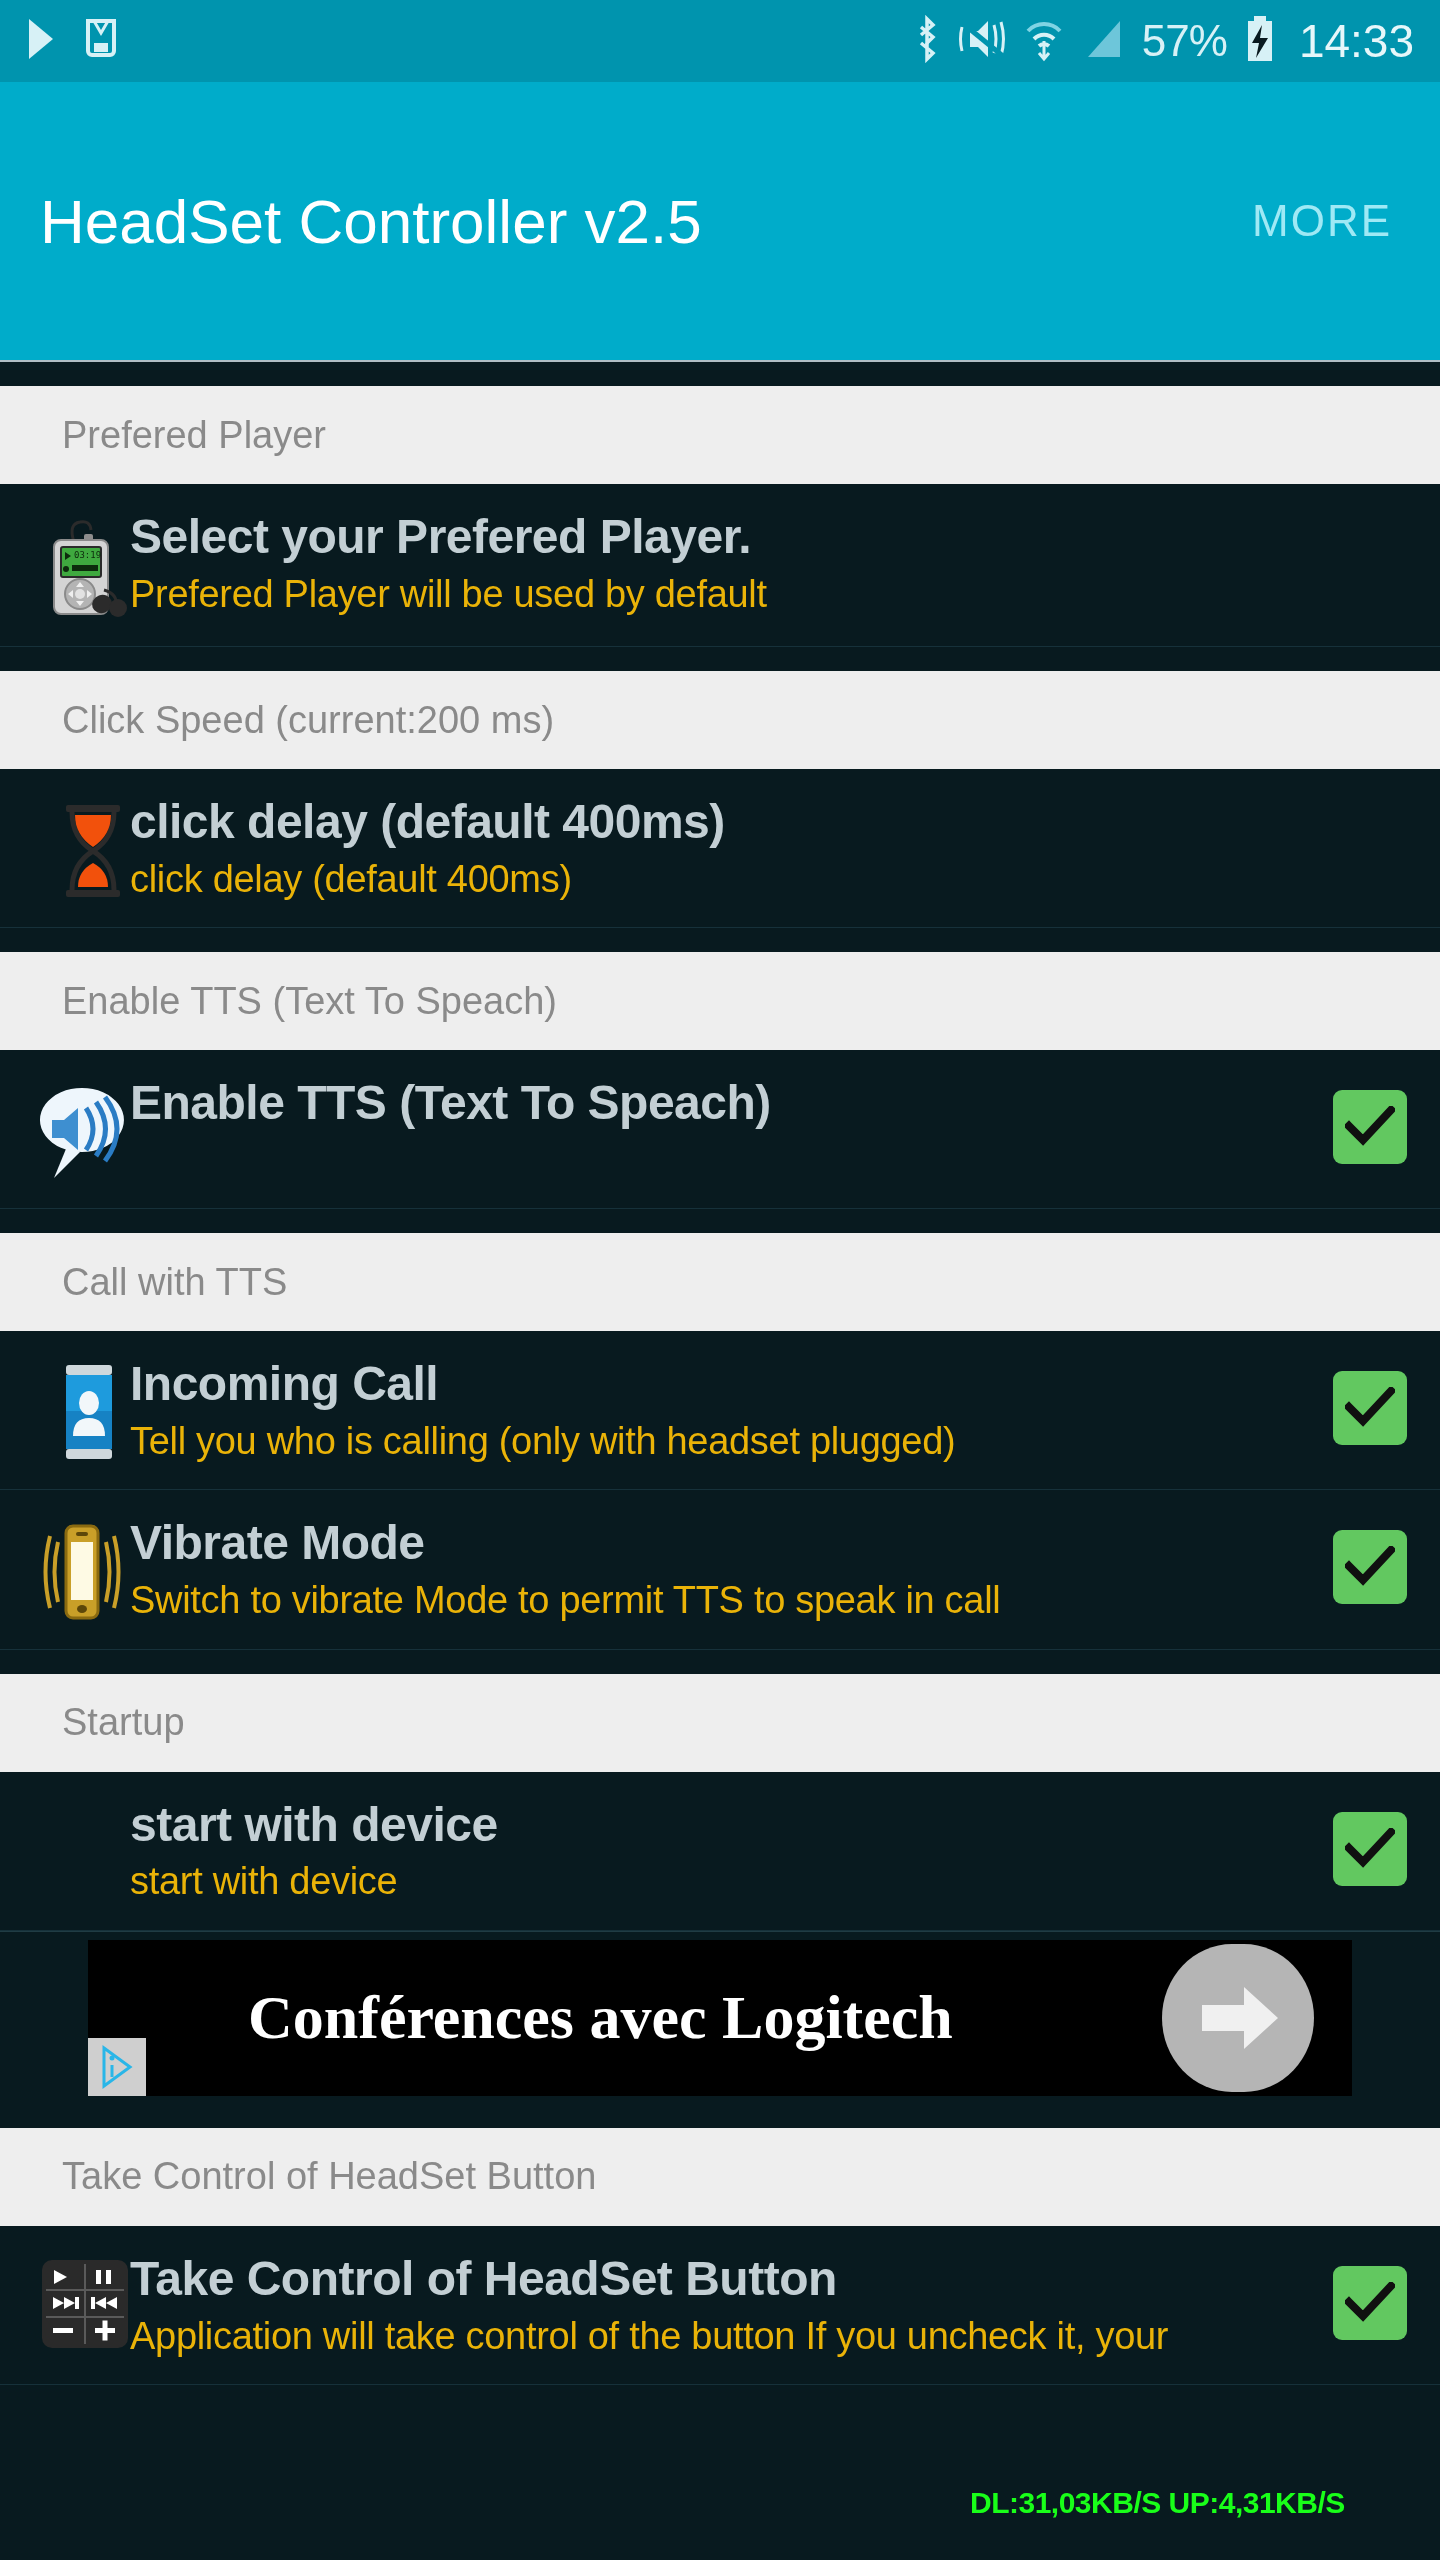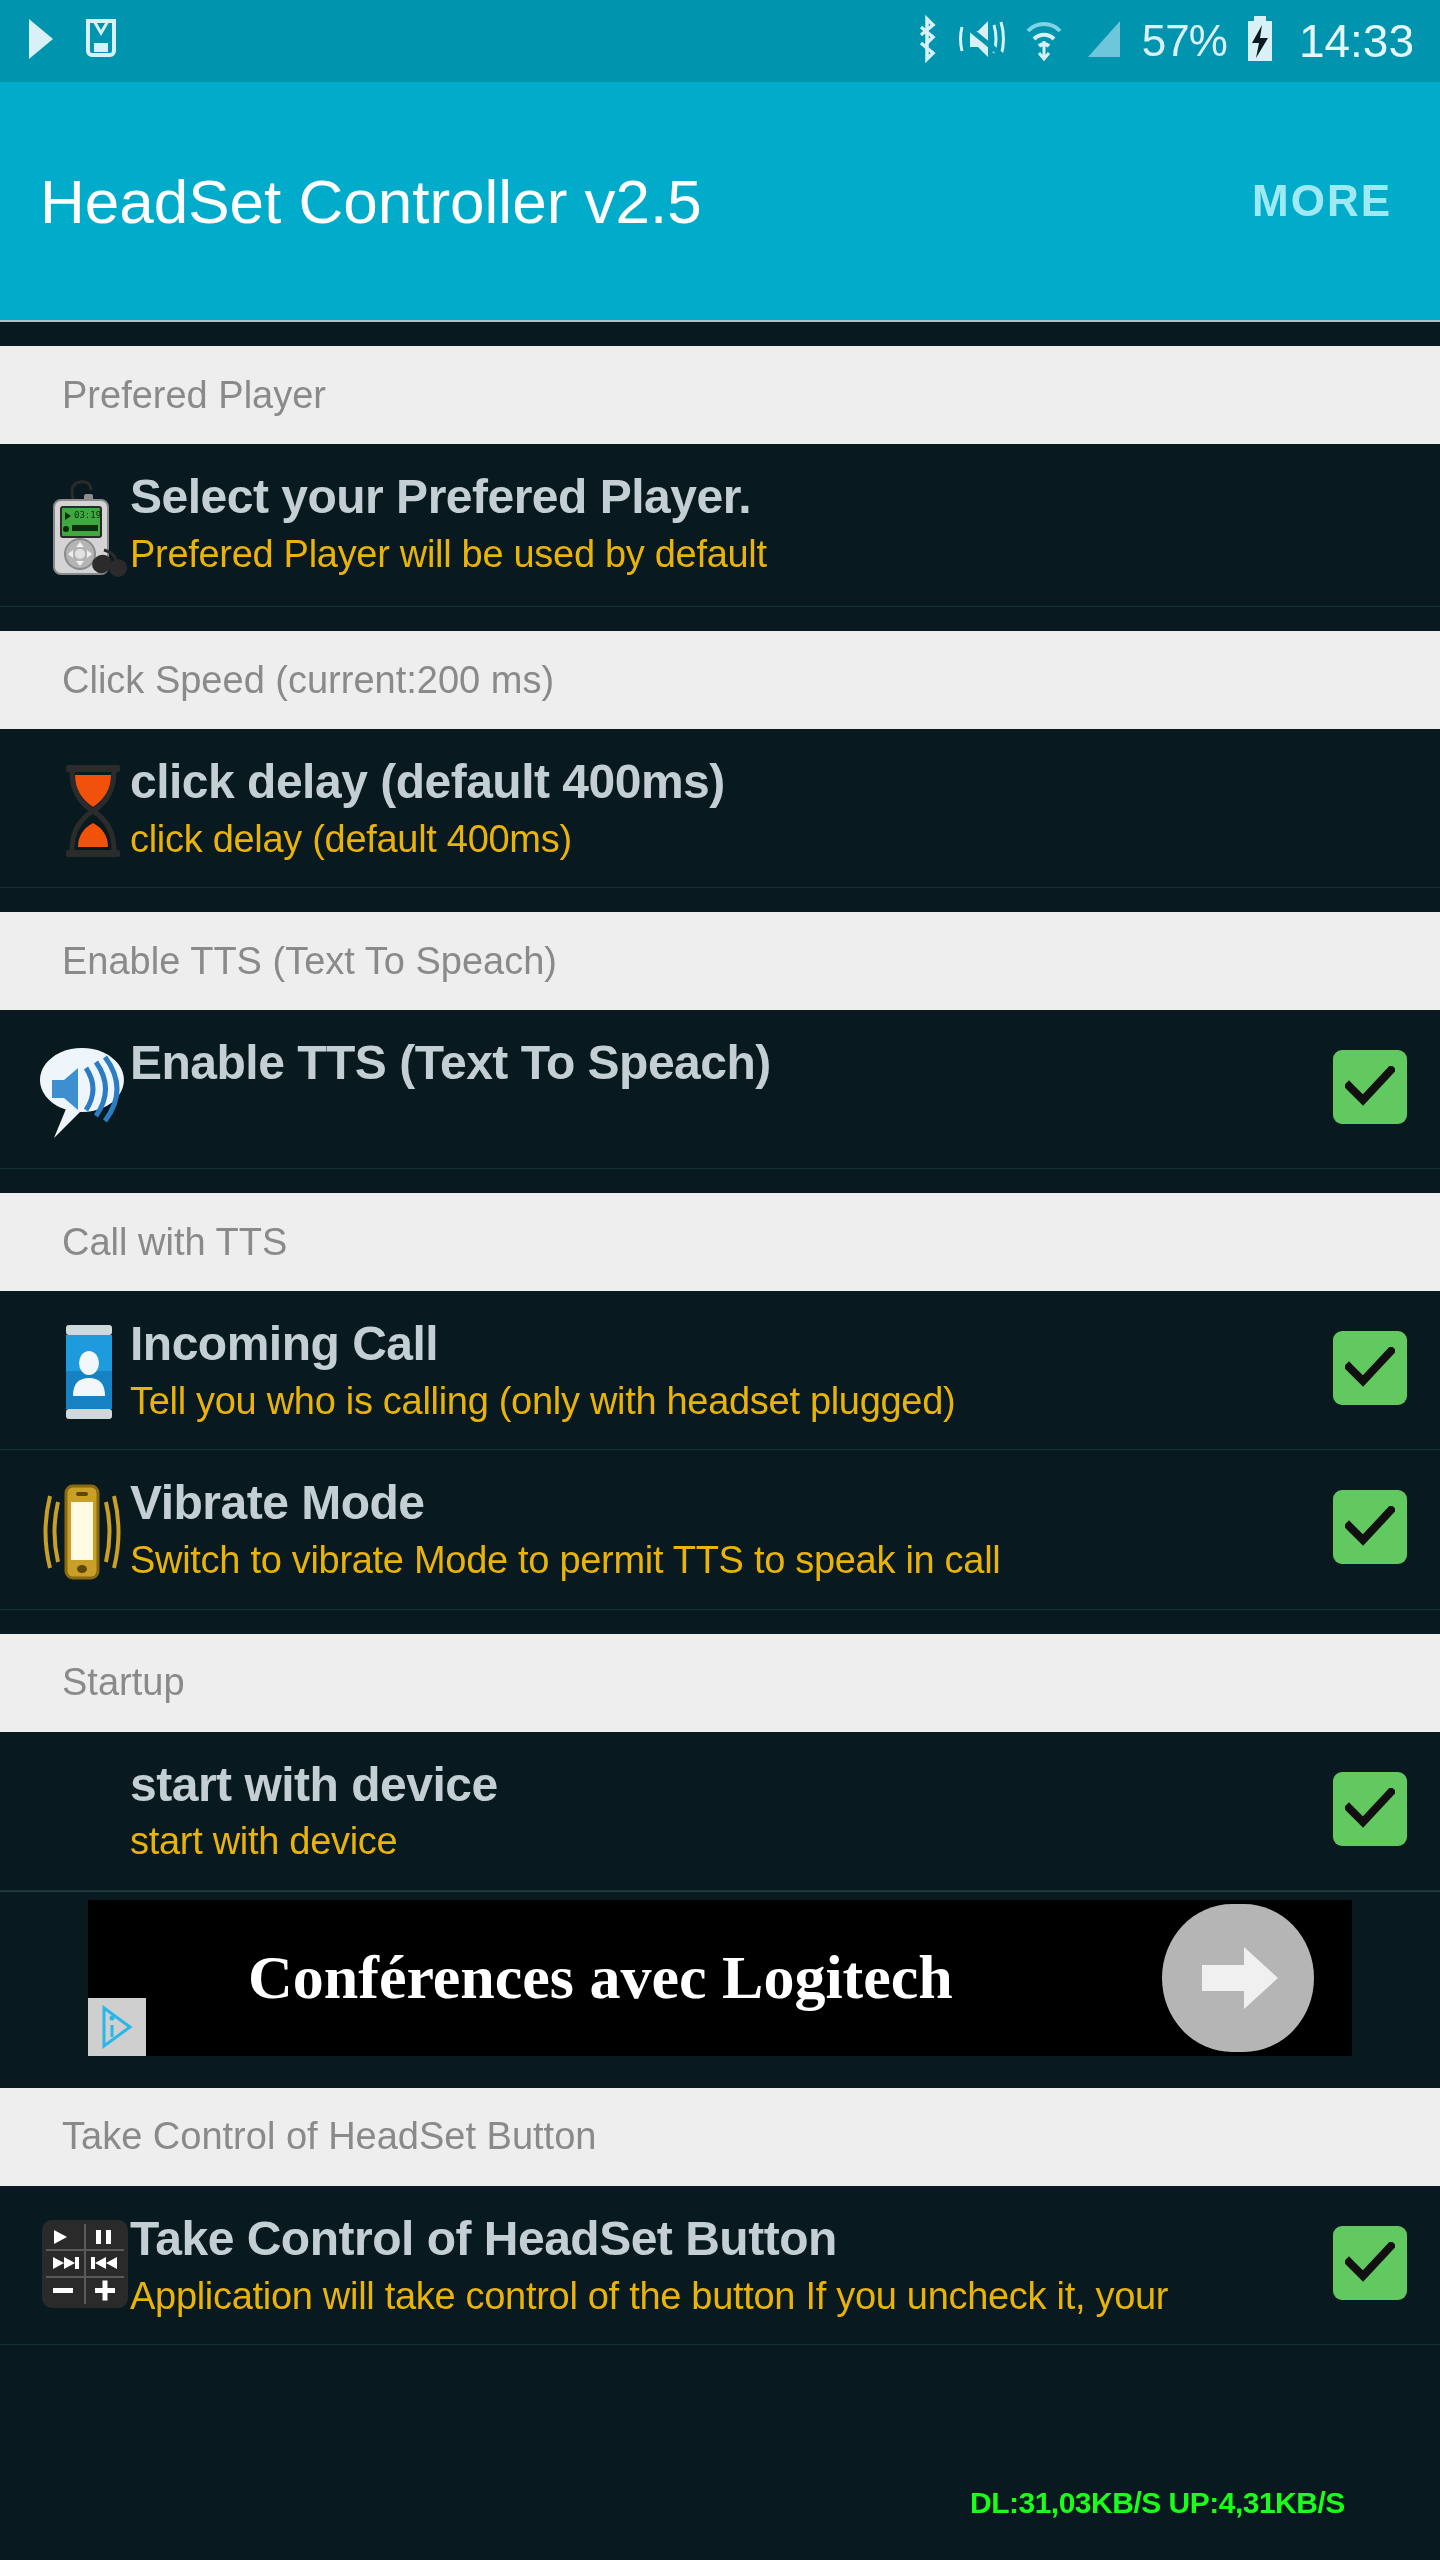--- a/index.html
+++ b/index.html
@@ -17,26 +17,26 @@
     padding:0 26px; color:#d7f1f6;
   }
   .sb-left{ display:flex; align-items:center; gap:26px; }
   .sb-right{ margin-left:auto; display:flex; align-items:center; gap:16px; }
   .sb-icon{ display:block; }
   .sb-battery-pct{ font-size:44px; font-weight:400; letter-spacing:-1px; color:#d7f1f6; }
   .sb-clock{ font-size:46px; font-weight:400; letter-spacing:0px; color:#e6f7fa; margin-left:6px;}
 
   
   .appbar{
-    height:240px; background:#00acca; display:flex; align-items:center;
+    height:280px; background:#00acca; display:flex; align-items:center;
     padding:0 40px; border-bottom:2px solid #b0bec5;gap:42px;
   }
   .app-title{ font-size:62px; color:#ffffff; font-weight:400; letter-spacing:0px;}
   .app-more{
-    margin-left:auto; font-size:44px; color:#9fe9f5; letter-spacing:2px; font-weight:700;
+    margin-left:auto; font-size:44px; color:#9fe9f5; letter-spacing:2px; font-weight:400;
     padding-right:8px;
   }
 
   
   .section-header{
     background:#eeeeee; color:#8a8a8a; font-size:38px;
     padding:32px 0 32px 62px; height:98px; display:flex; align-items:center;margin-top:24px;
   }
 
   

